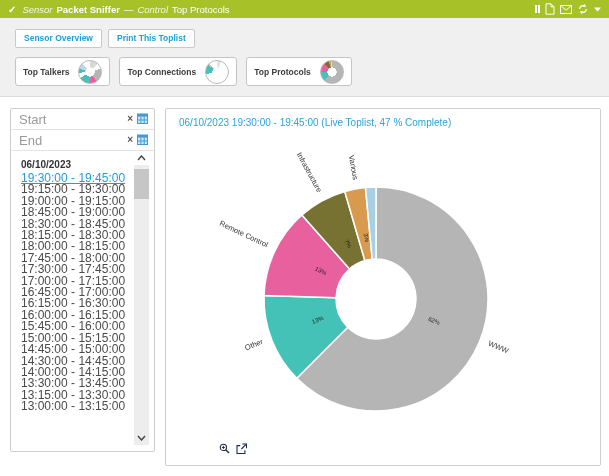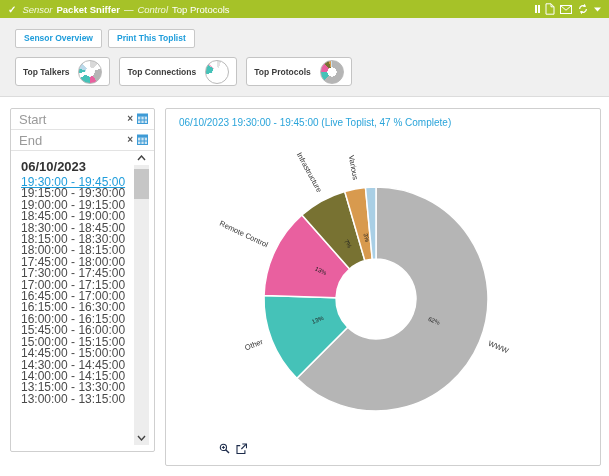--- a/index.html
+++ b/index.html
@@ -34,21 +34,21 @@
   
   .left-panel{position:absolute;left:10px;top:108px;width:145px;height:344px;background:#fff;
     border:1px solid #cfcfcf;border-radius:2px;}
   .input-row{height:21px;display:flex;align-items:center;border-bottom:1px solid #e3e3e3;
     padding:0 6px;gap:4px;}
   .input-row input{flex:1;min-width:0;border:none;outline:none;font-size:13px;color:#555;
     font-family:"Liberation Sans",sans-serif;background:transparent;}
   .input-row input::placeholder{color:#9a9a9a;}
   .clear-x{color:#555;font-size:10px;font-weight:bold;line-height:1;cursor:pointer;}
   .list-wrap{position:relative;padding:8px 4px 6px 10px;}
-  .date-header{font-size:13px;font-weight:bold;color:#333;margin-bottom:3px;}
+  .date-header{font-size:10px;font-weight:bold;color:#333;margin-bottom:3px;}
   .time-item{font-size:12px;color:#4a4a4a;line-height:11.4px;white-space:nowrap;cursor:pointer;}
   .time-item.selected{color:#1f9ddb;text-decoration:underline;}
   
   .scrollbar{position:absolute;top:42px;right:5px;width:15px;height:294px;}
   .sb-btn{position:absolute;left:0;width:15px;height:14px;display:flex;align-items:center;
     justify-content:center;cursor:pointer;background:#fff;}
   .sb-up{top:0;}
   .sb-down{bottom:0;background:#ededed;}
   .sb-track{position:absolute;left:0;top:14px;bottom:14px;width:15px;background:#ededed;}
   .sb-thumb{position:absolute;left:0;top:4px;width:15px;height:30px;background:#c6c6c6;cursor:grab;}
@@ -167,20 +167,21 @@
         <div class="time-item">17:30:00 - 17:45:00</div>
         <div class="time-item">17:00:00 - 17:15:00</div>
         <div class="time-item">16:45:00 - 17:00:00</div>
         <div class="time-item">16:15:00 - 16:30:00</div>
         <div class="time-item">16:00:00 - 16:15:00</div>
         <div class="time-item">15:45:00 - 16:00:00</div>
         <div class="time-item">15:00:00 - 15:15:00</div>
         <div class="time-item">14:45:00 - 15:00:00</div>
         <div class="time-item">14:30:00 - 14:45:00</div>
         <div class="time-item">14:00:00 - 14:15:00</div>
+        <div class="time-item">13:30:00 - 13:45:00</div>
         <div class="time-item">13:15:00 - 13:30:00</div>
         <div class="time-item">13:00:00 - 13:15:00</div>
       </div>
   </div>
   <div class="scrollbar">
     <span class="sb-btn sb-up">
       <svg width="9" height="6" viewBox="0 0 9 6">
           <polyline points="1,5 4.5,1 8,5" fill="none" stroke="#444" stroke-width="1.4"></polyline>
         </svg>
     </span>

